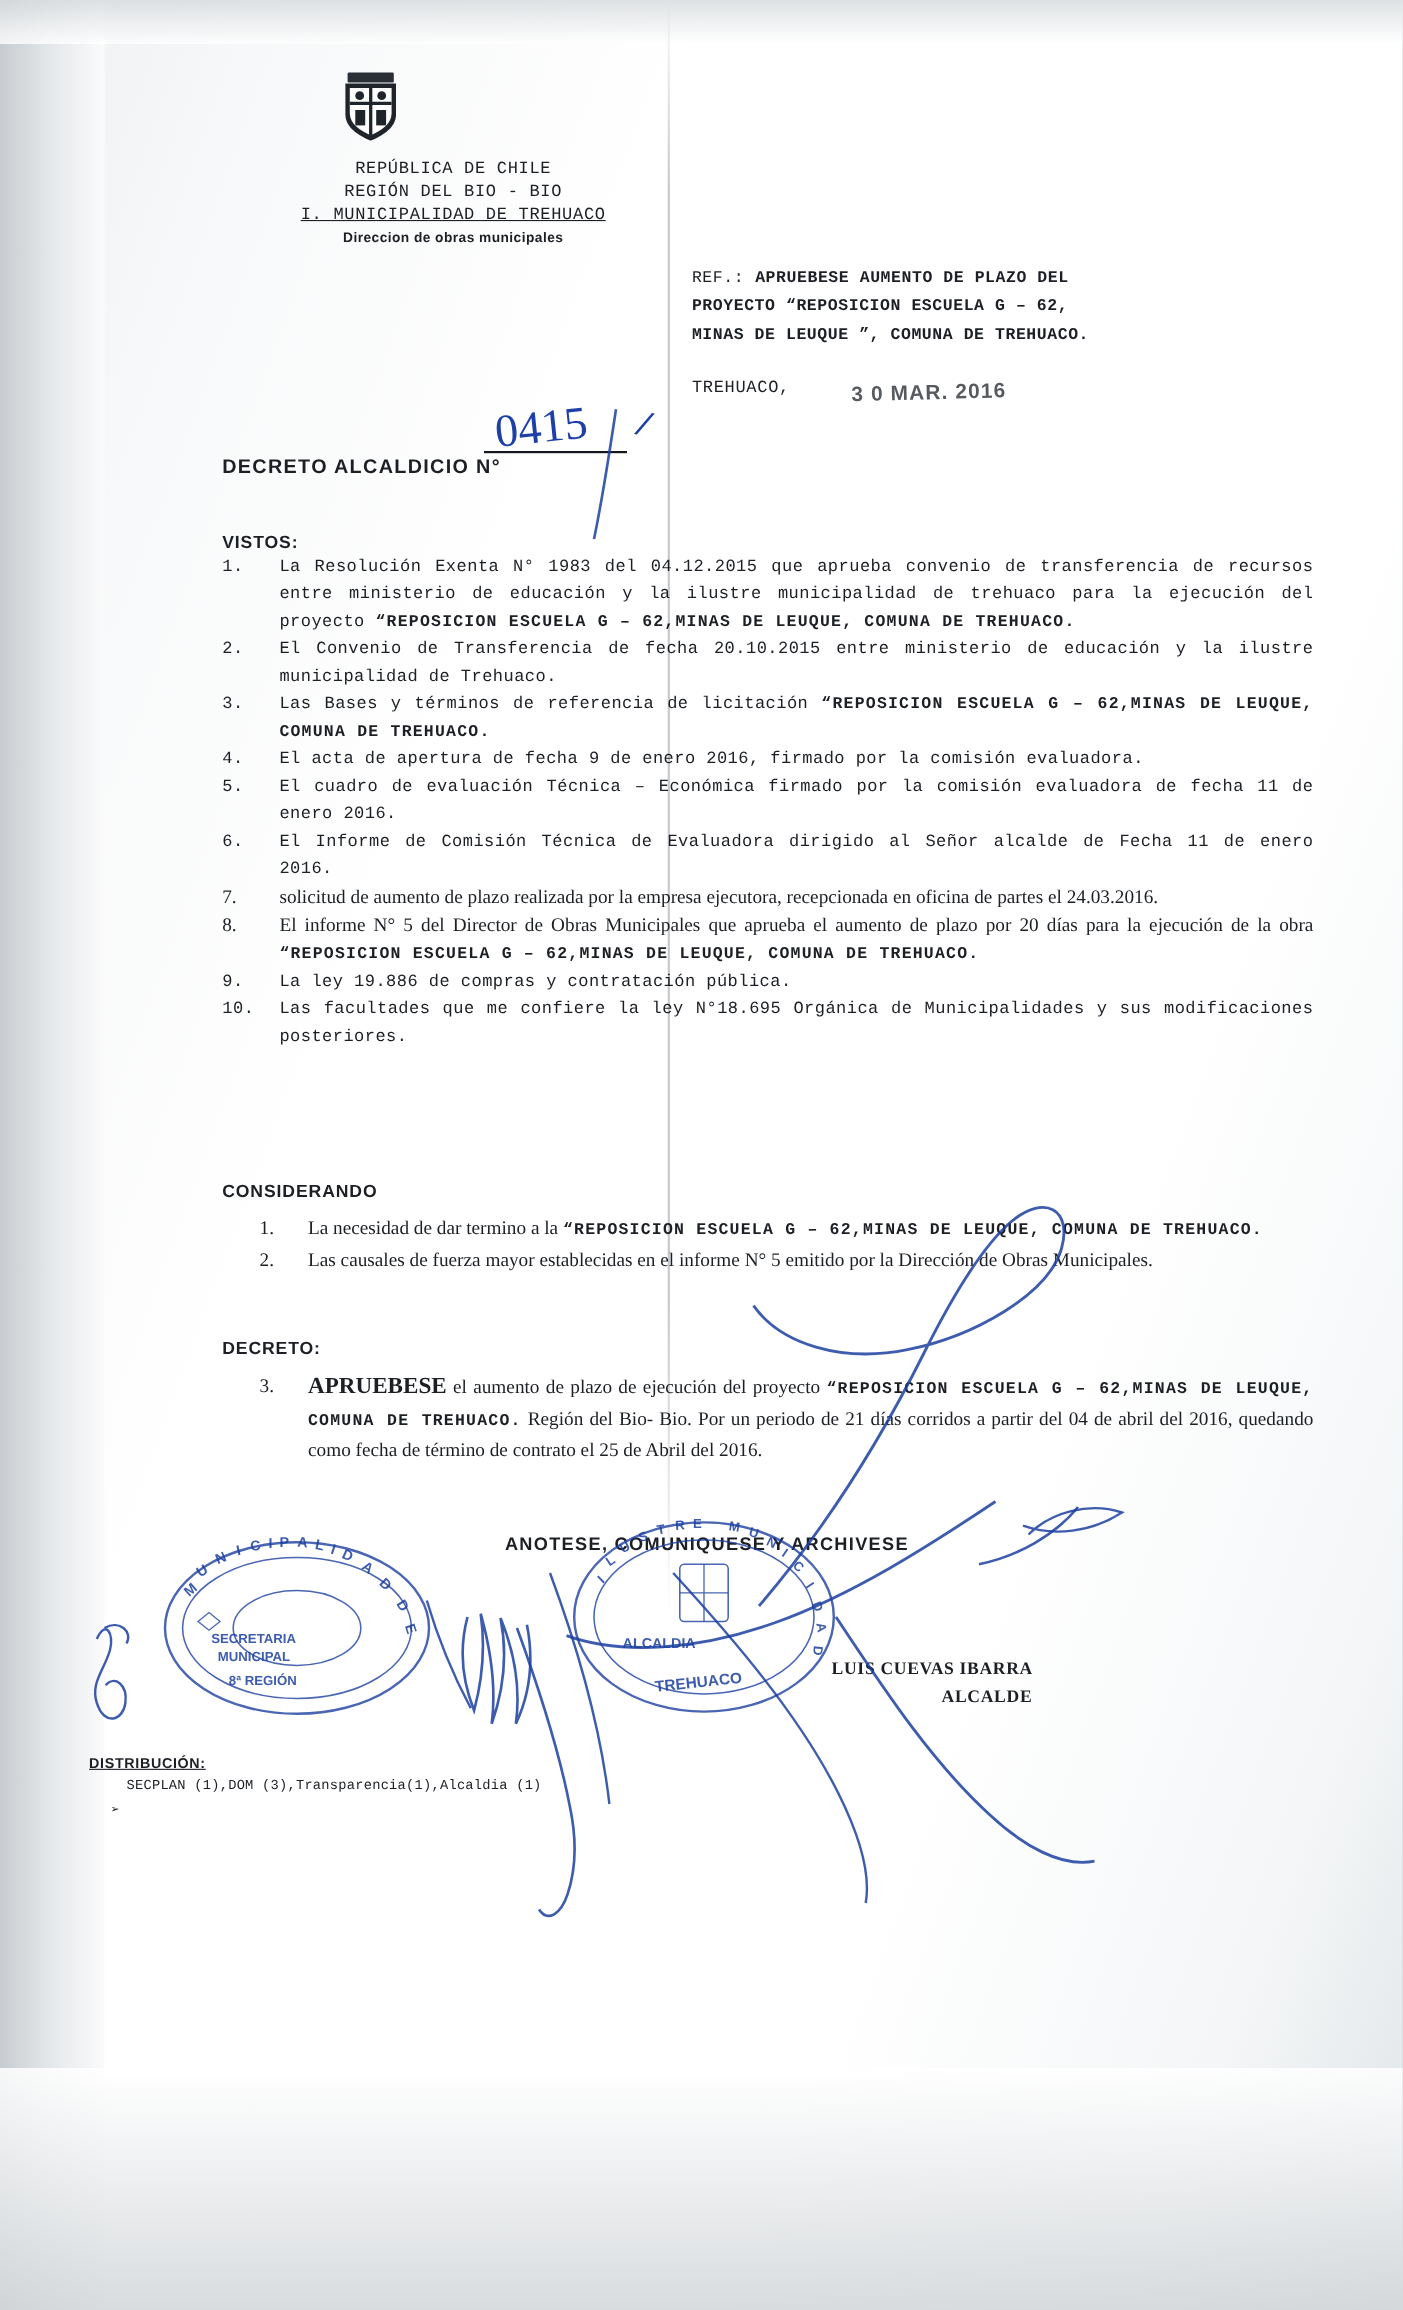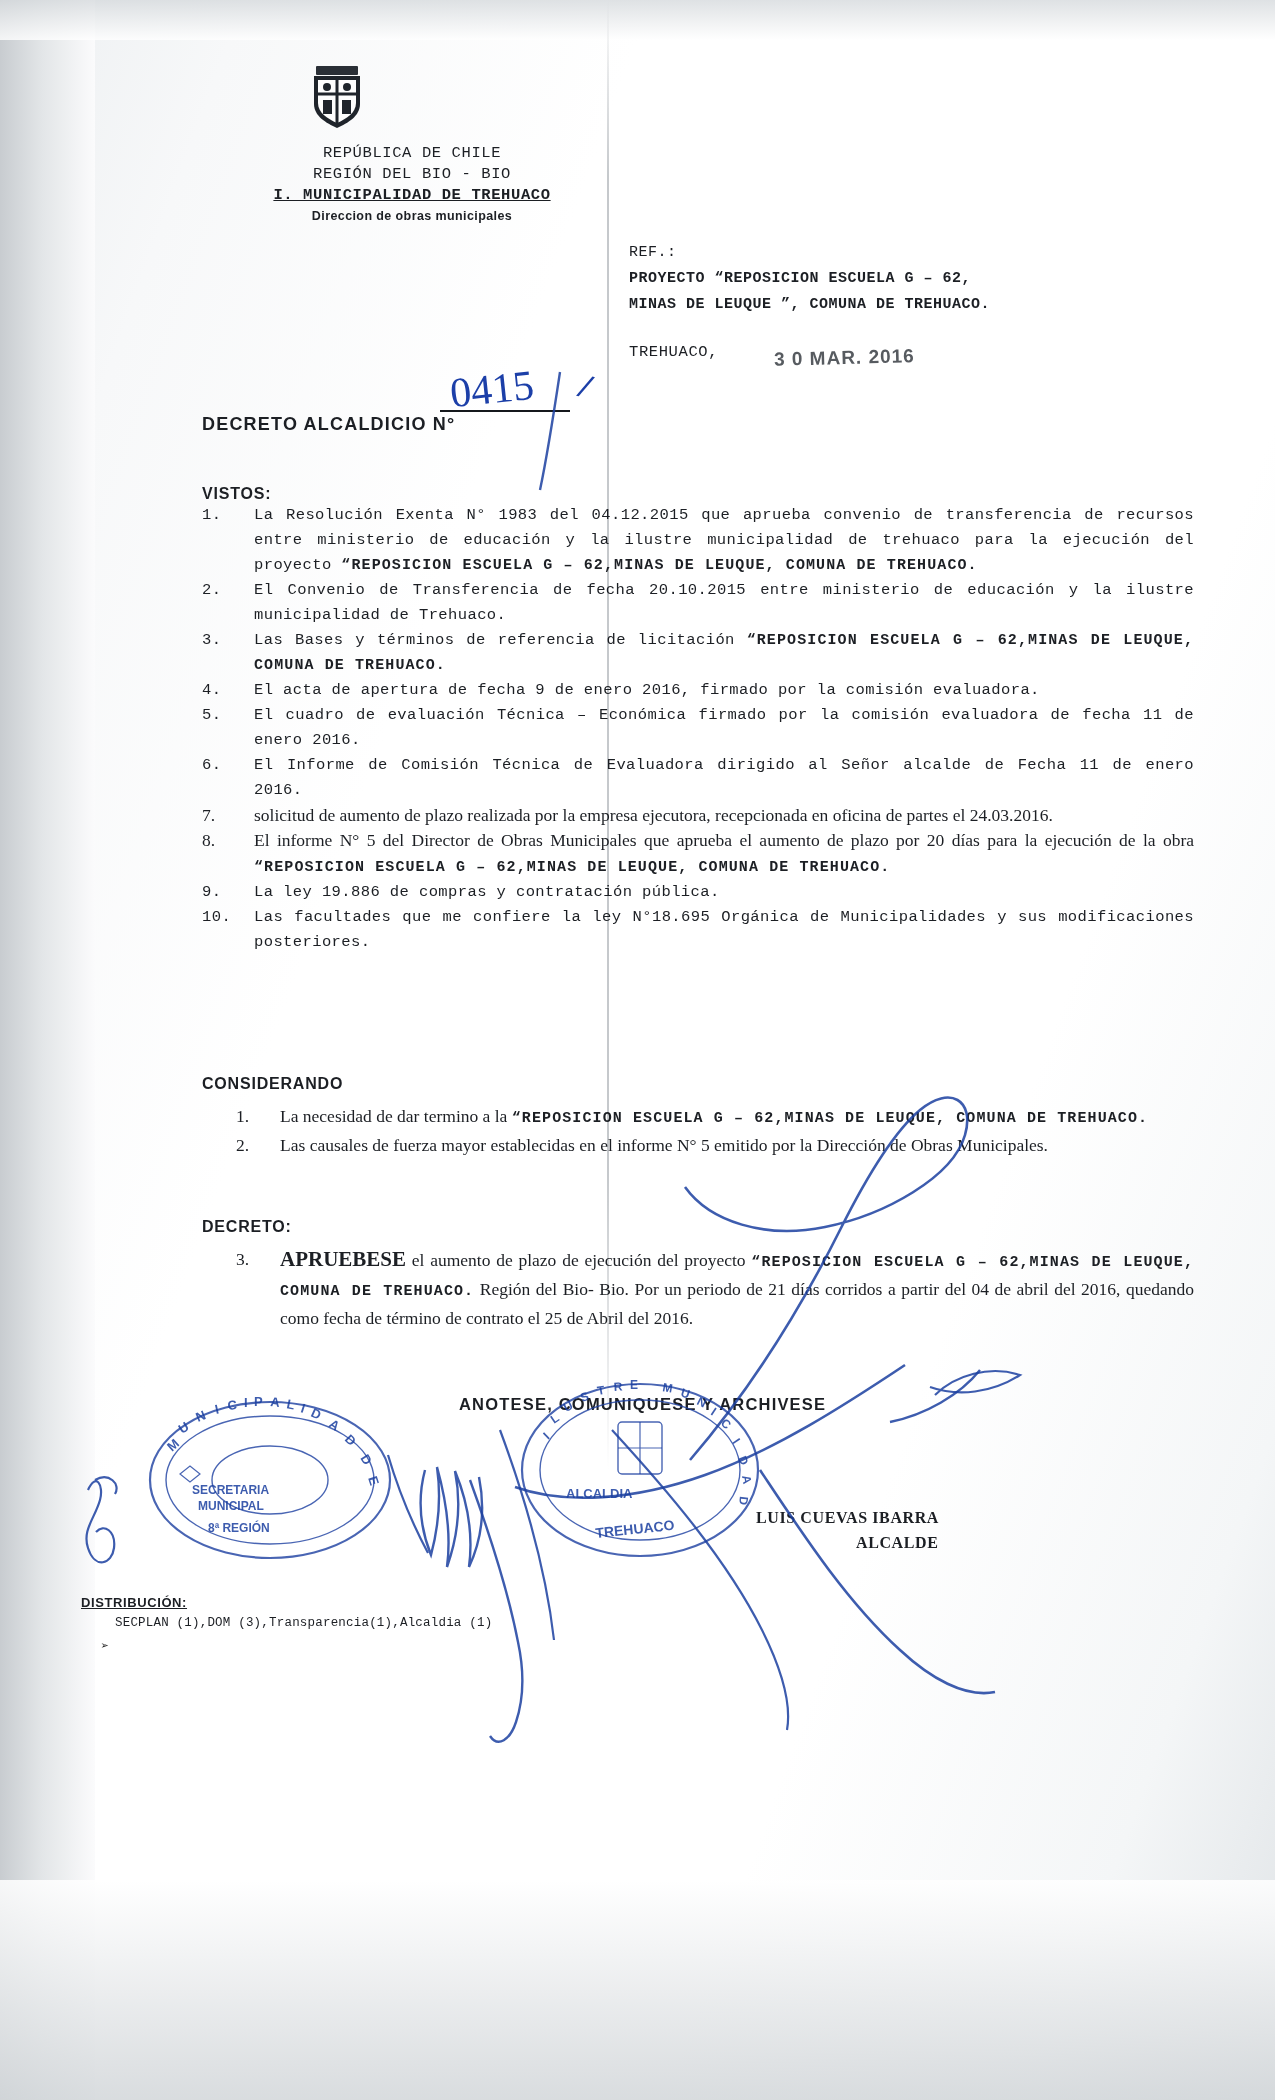--- a/index.html
+++ b/index.html
@@ -22,21 +22,21 @@
     background:linear-gradient(0deg,#d2d6d9 0%,#ffffff 100%);opacity:.85;}
   .fold{position:absolute;left:607px;top:0;width:2px;height:1470px;
     background:linear-gradient(180deg,rgba(170,176,180,0) 0%,rgba(150,156,162,.55) 12%,rgba(150,156,162,.55) 80%,rgba(170,176,180,0) 100%);}
 
   .doc{position:absolute;left:16px;top:0;width:1275px;height:2100px;color:#1c1f24;}
 
   
   .crest{position:absolute;left:292px;top:62px;width:58px;height:66px;}
   .hdr{position:absolute;left:186px;top:143px;width:420px;
        font-size:15.5px;line-height:21px;letter-spacing:.6px;text-align:center;}
-  .hdr .l3{text-decoration:underline;font-weight:bold;}
+  .hdr .l3{text-decoration:underline;}
   .hdr .l4{font-family:"Liberation Sans",sans-serif;font-weight:bold;font-size:12.5px;letter-spacing:.4px;}
 
   
   .ref{position:absolute;left:613px;top:240px;width:565px;font-size:15px;line-height:26px;}
   .ref .lbl{letter-spacing:.5px;}
   .ref b{font-weight:bold;letter-spacing:.5px;}
   .ref .r1{display:flex;}
   .ref .r1 .t{flex:1;text-align:justify;}
 
   .trehuaco{position:absolute;left:613px;top:343px;font-size:15.5px;letter-spacing:.6px;}
@@ -114,20 +114,21 @@
     <div class="hdr">
       <div class="l1">REPÚBLICA DE CHILE</div>
       <div class="l2">REGIÓN DEL BIO - BIO</div>
       <div class="l3">I. MUNICIPALIDAD DE TREHUACO</div>
       <div class="l4">Direccion de obras municipales</div>
     </div>
 
     <div class="ref">
       <div class="r1">
         <span class="lbl">REF.:</span>
+        <span class="t" style="margin-left:10px;"><b>APRUEBESE  AUMENTO  DE  PLAZO  DEL</b></span>
       </div>
       <div><b>PROYECTO  “REPOSICION  ESCUELA  G  –  62,</b></div>
       <div><b>MINAS DE LEUQUE ”, COMUNA DE TREHUACO.</b></div>
     </div>
 
     <div class="trehuaco">TREHUACO,</div>
     <div class="stampdate">3 0 MAR. 2016</div>
 
     <div class="decreto-line">DECRETO ALCALDICIO N°</div>
     <div class="decreto-num">0415</div>

